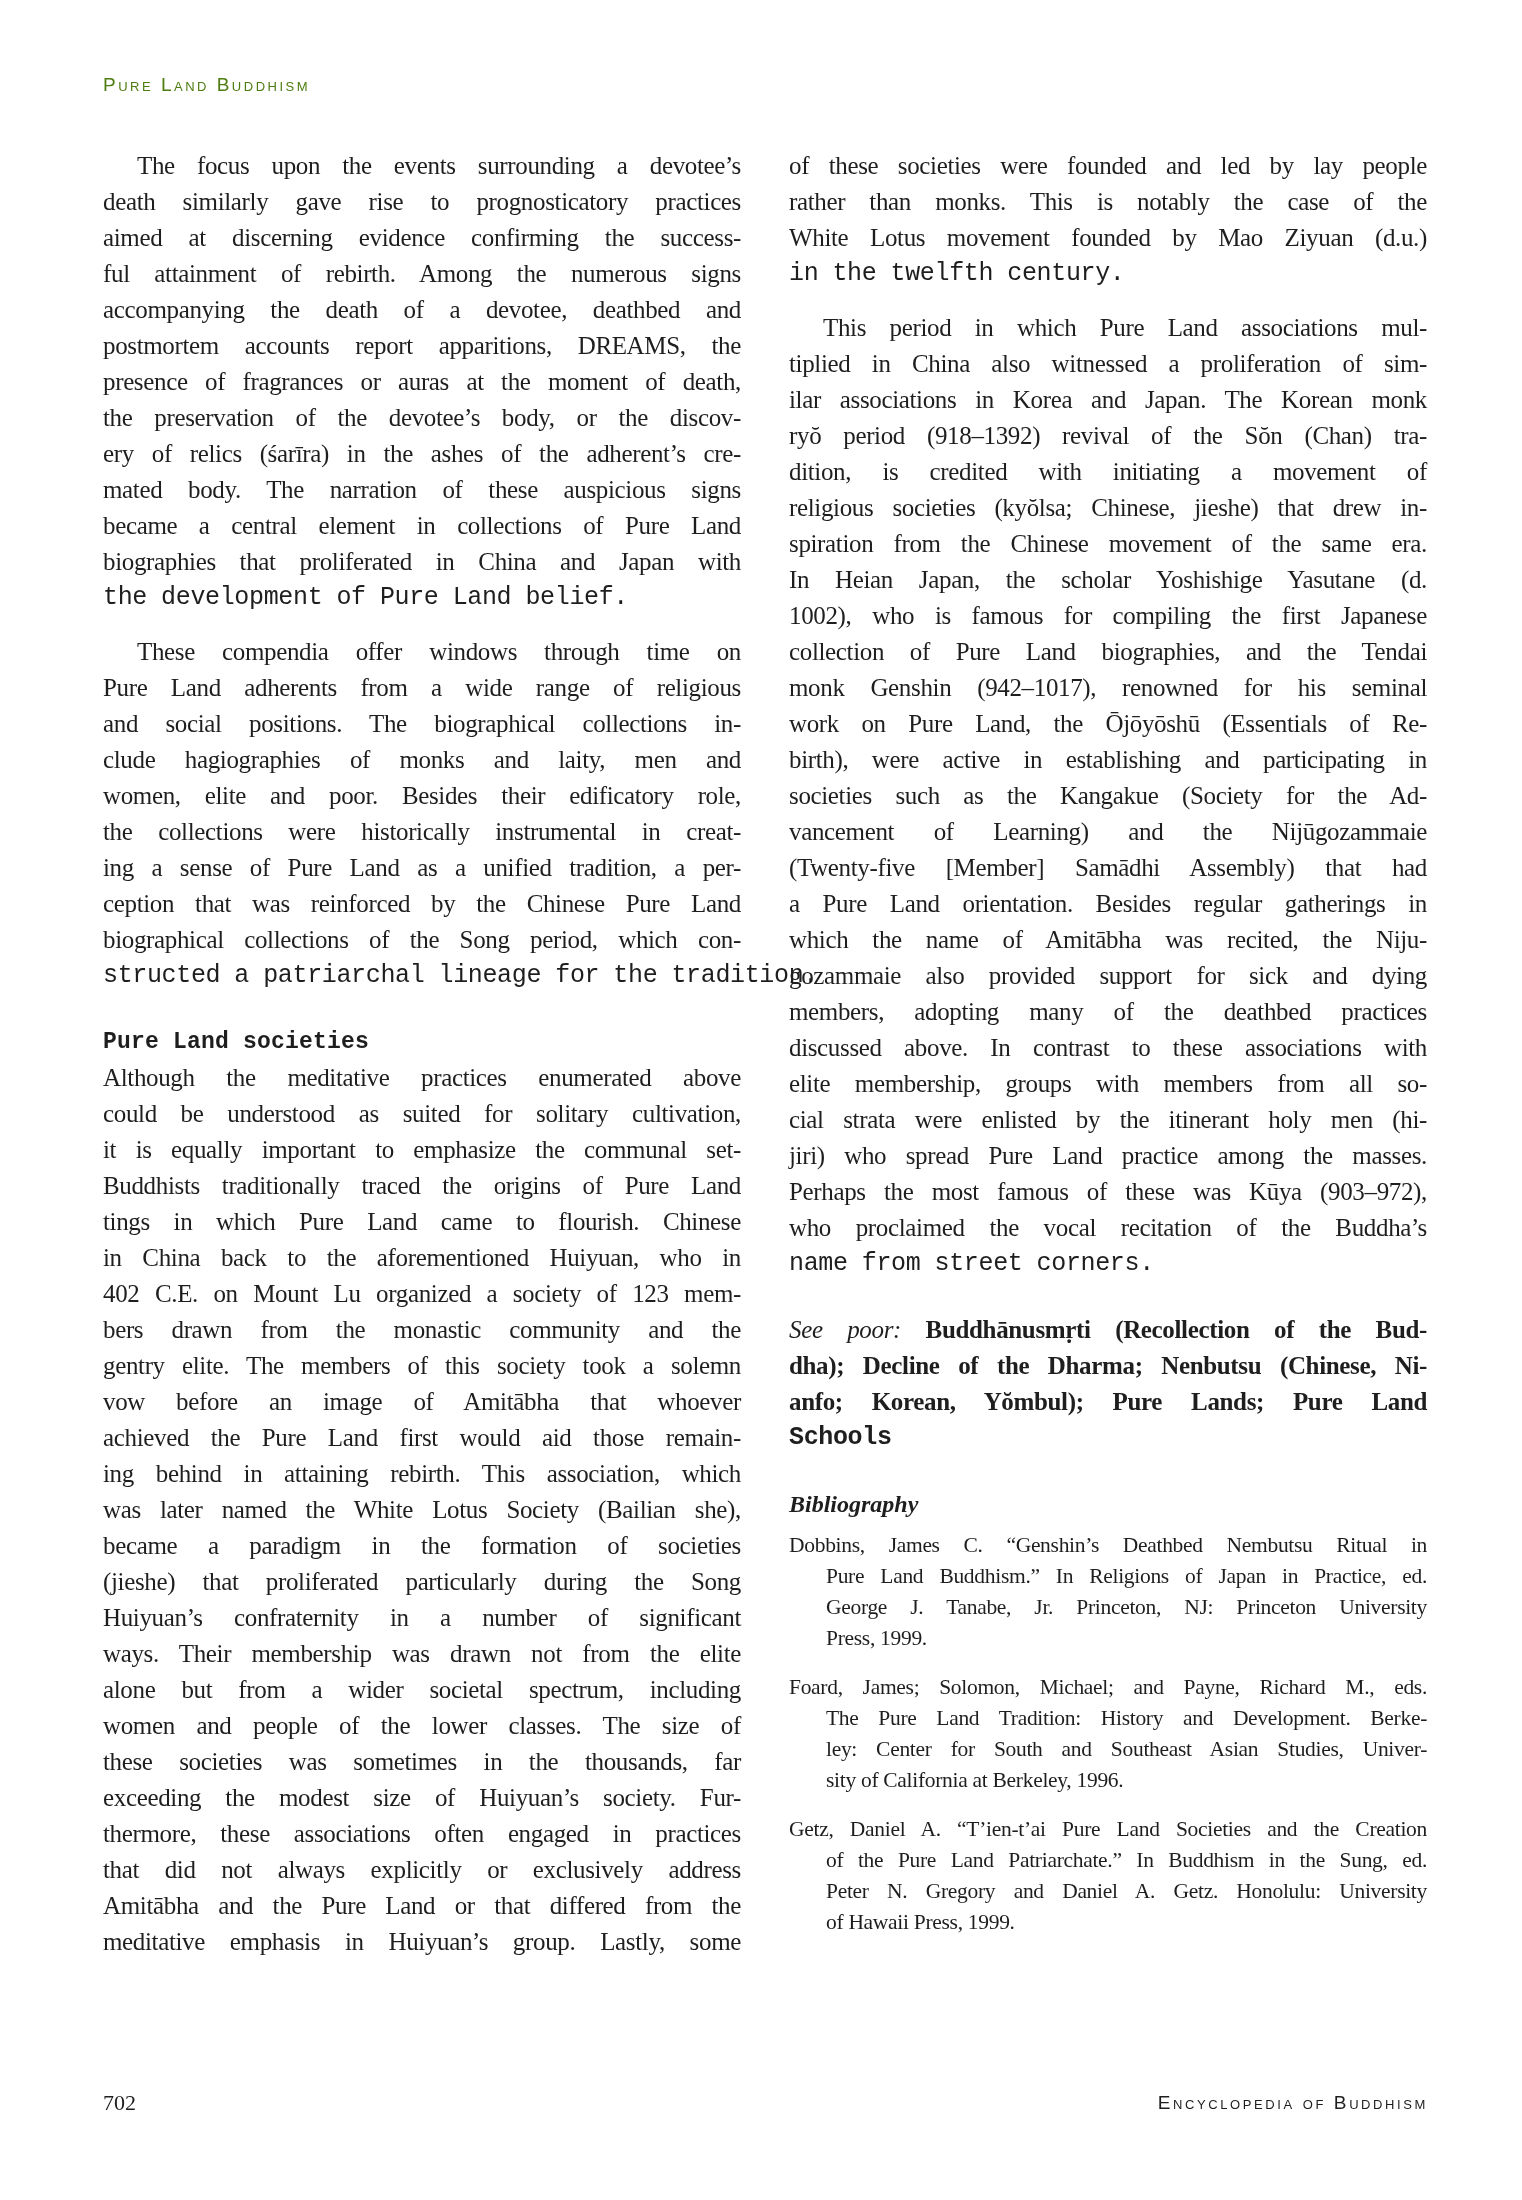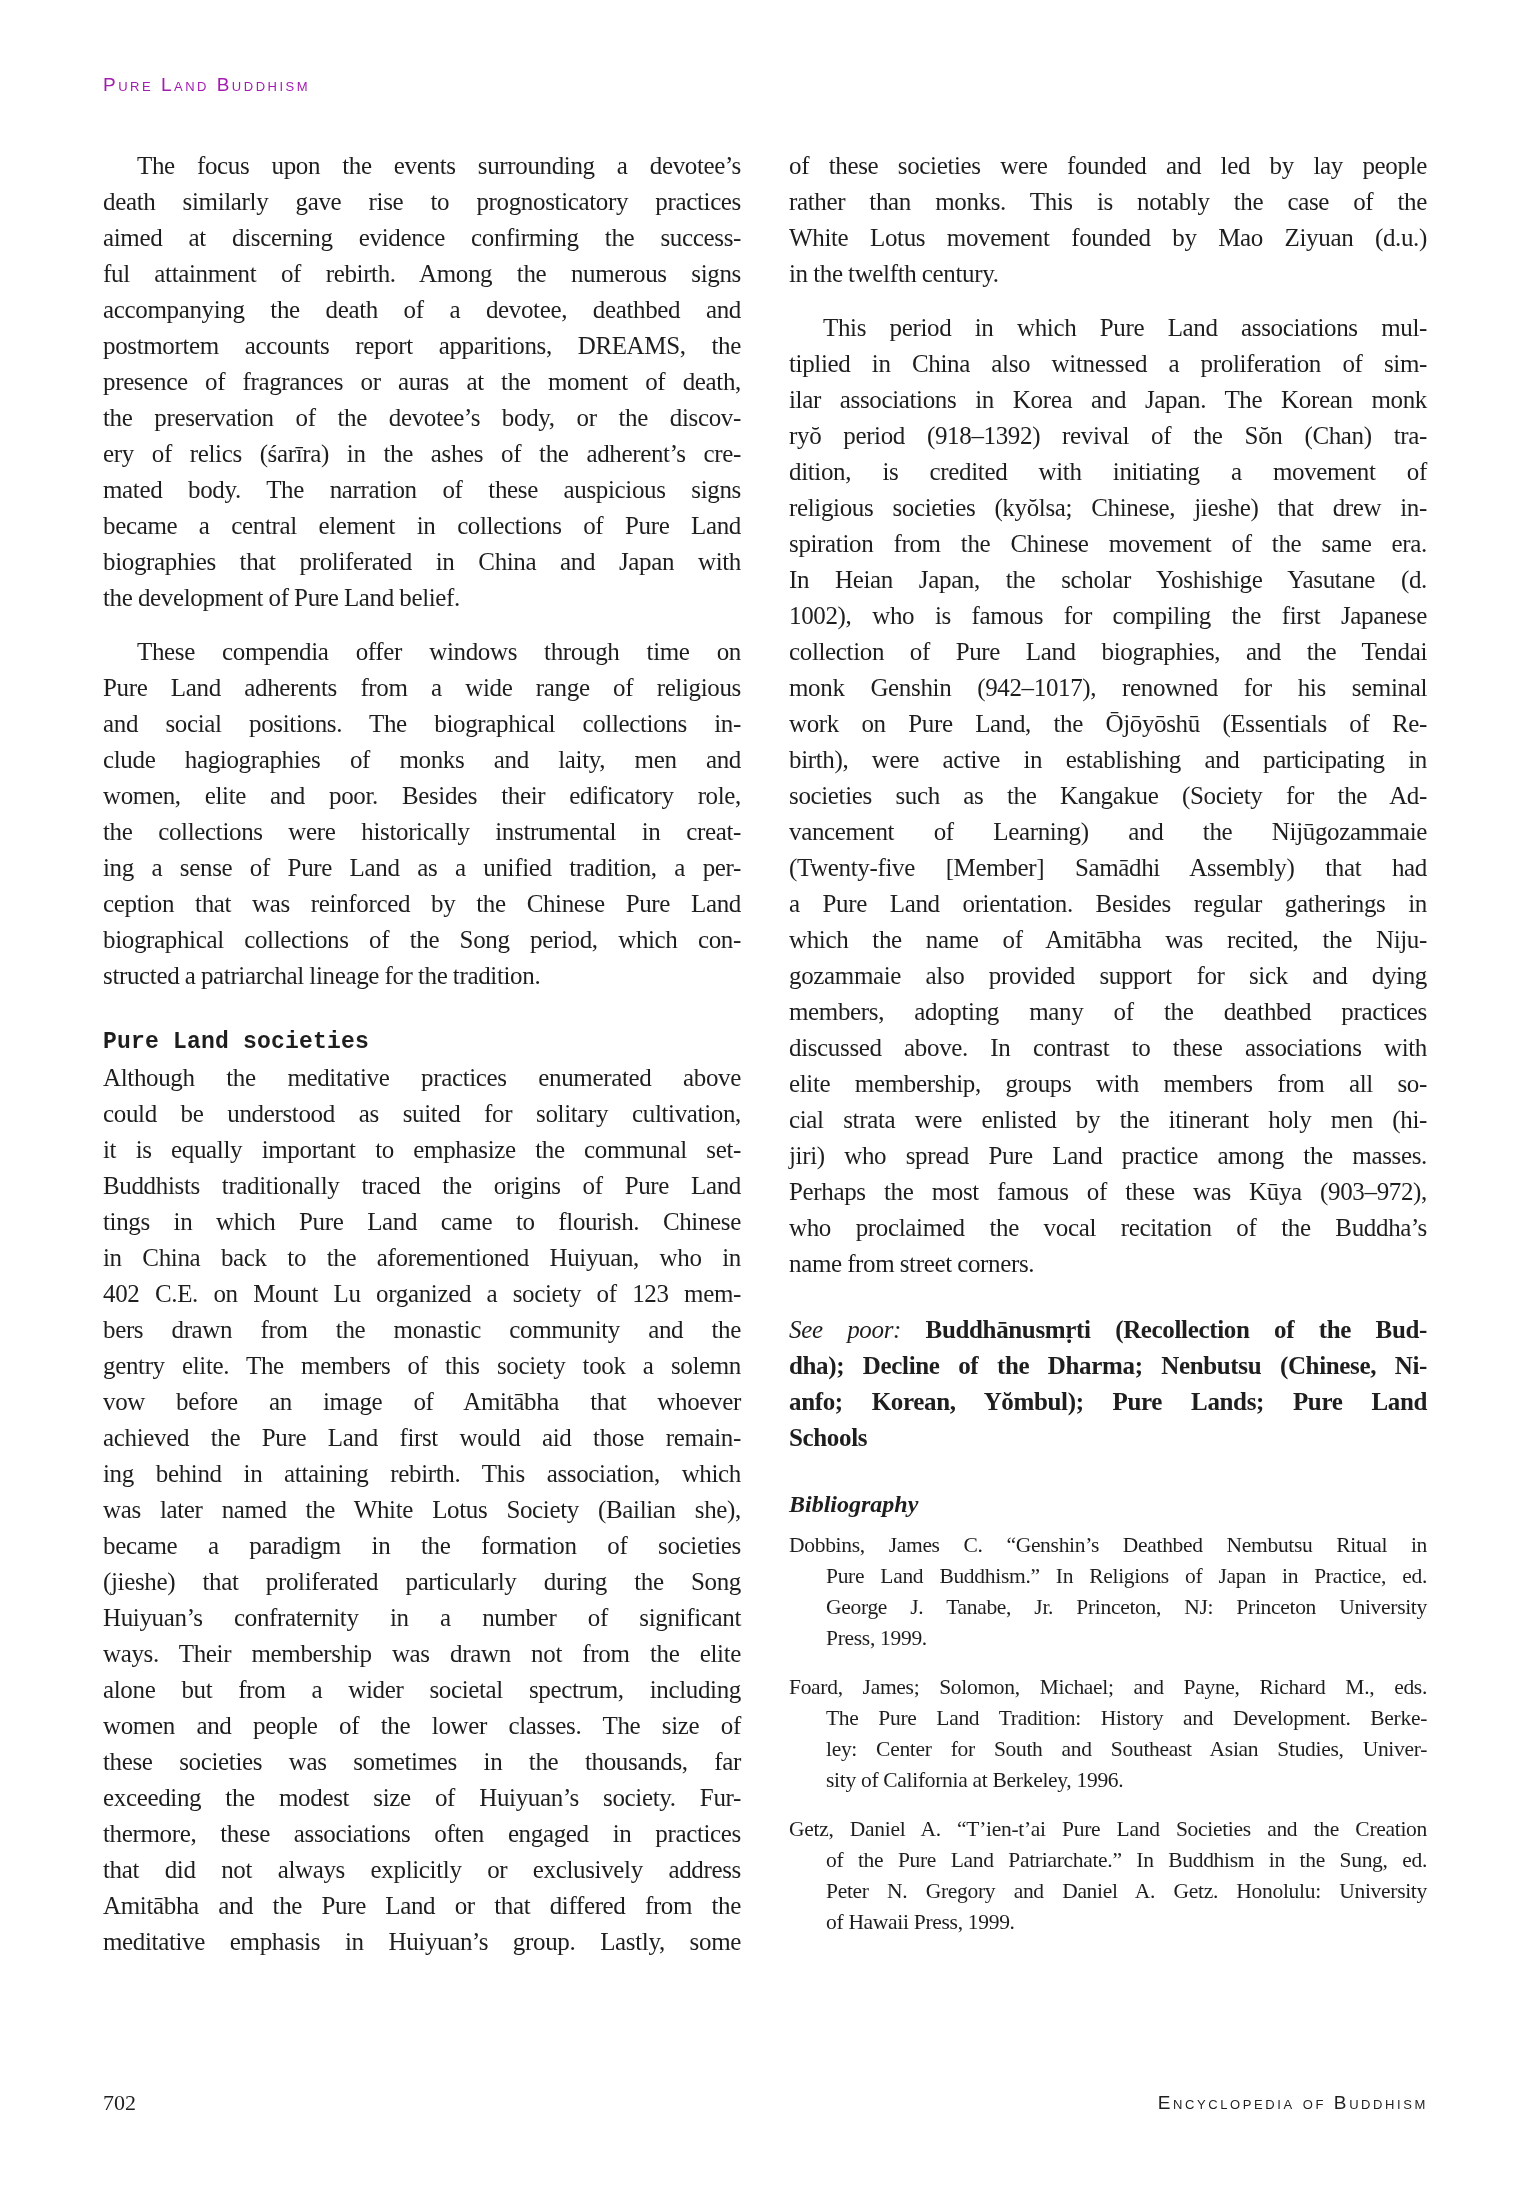--- a/index.html
+++ b/index.html
@@ -1,25 +1,25 @@
 <!DOCTYPE html>
 <html><head>
 <meta charset="utf-8">
 <style>
   html, body { margin:0; padding:0; background:#ffffff; }
   body { width:1522px; height:2200px; position:relative; overflow:hidden;
          font-family:"Liberation Serif","DejaVu Serif",serif; color:#1e1e1e; }
   .running-head { position:absolute; left:103px; top:74px; font-size:19px; letter-spacing:2.5px;
-                  font-variant:small-caps; font-family:"Liberation Sans","DejaVu Sans",sans-serif; color:#a21caf; }
+                  font-variant:small-caps; font-family:"Liberation Sans","DejaVu Sans",sans-serif; color:#4d7c0f; }
   .col { position:absolute; top:148px; width:638px; }
   .col.left { left:103px; }
   .col.right { left:789px; }
   .line { display:block; height:36px; line-height:36px; font-size:25px; text-align:justify;
           text-align-last:justify; white-space:nowrap; overflow:visible; letter-spacing:-0.35px; word-spacing:-0.5px; }
-  .line.last { text-align-last:left; }
+  .line.last { text-align-last:left;font-family:Liberation Mono, monospace; }
   .line.indent { padding-left:34px; }
   .gap { display:block; height:18px; }
   .gap-lg { display:block; height:30px; }
   .heading { display:block; height:36px; line-height:36px; font-size:23px; font-weight:bold;
              font-family:Liberation Mono, monospace; letter-spacing:0.2px; }
   .subhead { display:block; height:36px; line-height:36px; font-size:24px; font-style:italic; font-weight:bold; }
   .see-also .line { font-weight:bold; }
   .see-also .lbl { font-style:italic; font-weight:normal; }
   .bib { margin-top:8px; }
   .bib .entry { margin-bottom:18px; }

